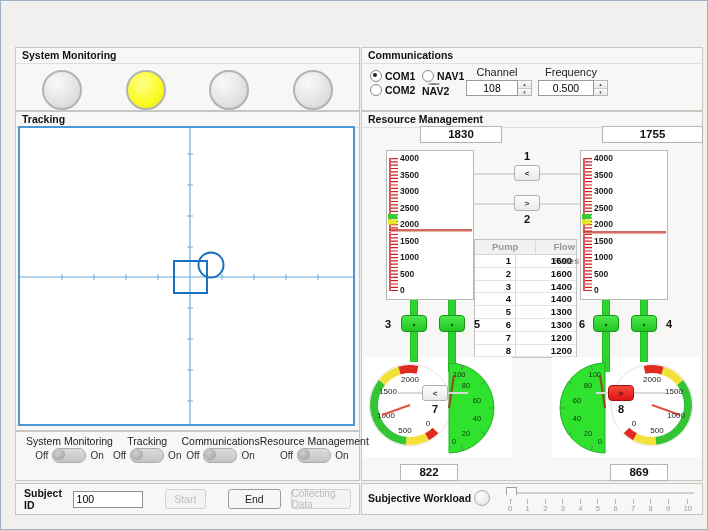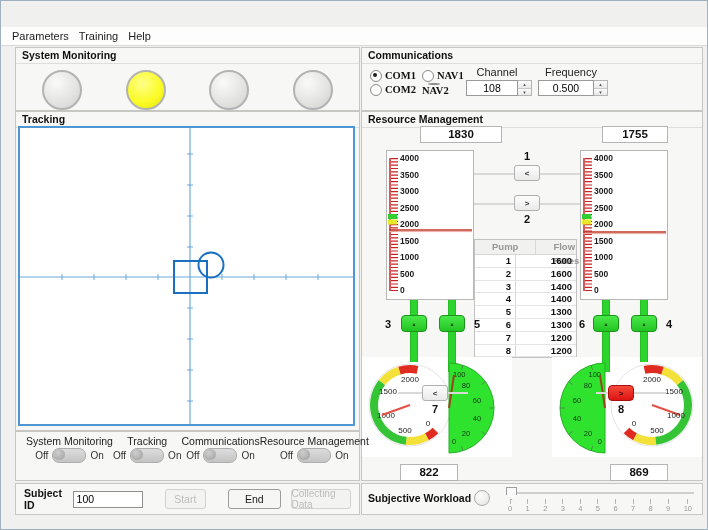--- a/index.html
+++ b/index.html
@@ -21,21 +21,21 @@
   
   .panel{position:absolute;background:#f7f7f5;border:1px solid #c6c6c3;}
   .panel-title{font-size:10.5px;font-weight:700;color:#111;padding:1px 6px 2px 6px;
     border-bottom:1px solid #dedede;}
   
   .lamps{display:flex;justify-content:space-between;padding:6px 26px 0 26px;}
   .lamp{width:36px;height:36px;border-radius:50%;border:2px solid #b3b3b3;
     background:radial-gradient(circle at 35% 30%, #fafafa 0%, #e2e2e0 60%, #cfcfcd 100%);}
   .lamp.on{background:radial-gradient(circle at 40% 32%, #ffff8a 0%, #fbfb2a 55%, #e8e800 100%);}
   
-  .radio{display:flex;align-items:center;font-size:10.5px;font-weight:600;color:#111;height:13px;font-family:Liberation Serif, serif;}
+  .radio{display:flex;align-items:center;font-size:10.5px;font-weight:600;color:#111;height:13px;}
   .radio .dot{width:10px;height:10px;border-radius:50%;border:1px solid #8a8a8a;background:#fff;
     margin-right:3px;position:relative;}
   .radio.sel .dot::after{content:"";position:absolute;left:2px;top:2px;width:4px;height:4px;
     border-radius:50%;background:#222;}
   .fieldlbl{font-size:11px;color:#222;text-align:center;}
   .spinbox{display:flex;}
   .spinval{background:#fff;border:1px solid #9a9a9a;font-size:10.5px;display:flex;
     align-items:center;justify-content:center;}
   .spin{width:13px;display:flex;flex-direction:column;border:1px solid #b5b5b5;border-left:none;}
   .spin-btn{flex:1;display:flex;align-items:center;justify-content:center;font-size:5px;
@@ -92,25 +92,20 @@
   .wl-tick{display:flex;flex-direction:column;align-items:center;font-size:7.5px;color:#9a9a9a;line-height:8px;}
   .wl-tick::before{content:"";width:1px;height:5px;background:#b5b5b3;margin-bottom:1px;}
   svg text{font-family:"Liberation Sans",sans-serif;}
 </style>
 </head>
 <body>
 
 <div class="window">
 
 
-  <div class="menubar">
-    <span class="menu-item">Parameters</span>
-    <span class="menu-item">Training</span>
-    <span class="menu-item">Help</span>
-  </div>
 
   <div class="panel" style="left:14px;top:46px;width:343px;height:62px;">
     <div class="panel-title">System Monitoring</div>
     <div class="lamps">
       <div class="lamp"></div>
       <div class="lamp on"></div>
       <div class="lamp"></div>
       <div class="lamp"></div>
     </div>
   </div>
@@ -178,21 +173,21 @@
         <rect x="154" y="133" width="33" height="32" fill="none" stroke="#1a70c0" stroke-width="2"></rect>
         <circle cx="191" cy="137" r="12.5" fill="none" stroke="#1a70c0" stroke-width="2"></circle>
       </svg>
     </div>
   </div>
 
   <div class="panel" style="left:360px;top:110px;width:340px;height:368px;">
     <div class="panel-title">Resource Management</div>
 
     <div class="readout abs" style="left:58px;top:14px;width:82px;height:17px;">1830</div>
-    <div class="readout abs" style="left:240px;top:14px;width:66px;height:17px;">1755</div>
+    <div class="readout abs" style="left:240px;top:14px;width:101px;height:17px;">1755</div>
 
     <div class="hline abs" style="left:112px;top:61px;width:106px;height:2px;"></div>
     <div class="hline abs" style="left:112px;top:91px;width:106px;height:2px;"></div>
 
     <svg class="abs" style="left:24px;top:38px;" width="88" height="150" viewBox="0 0 88 150">
       <rect x="0.5" y="0.5" width="87" height="149" fill="#fff" stroke="#b8b8b6"></rect>
       <line x1="4" y1="8" x2="4" y2="141" stroke="#cc2222" stroke-width="1.5"></line>
       <line x1="8.5" y1="8" x2="8.5" y2="141" stroke="#cc2222" stroke-width="7" stroke-dasharray="1.2 2.1"></line>
       <rect x="2" y="64" width="9" height="5" fill="#33cc33"></rect>
       <rect x="2" y="69.5" width="9" height="5" fill="#e8e82a"></rect>

